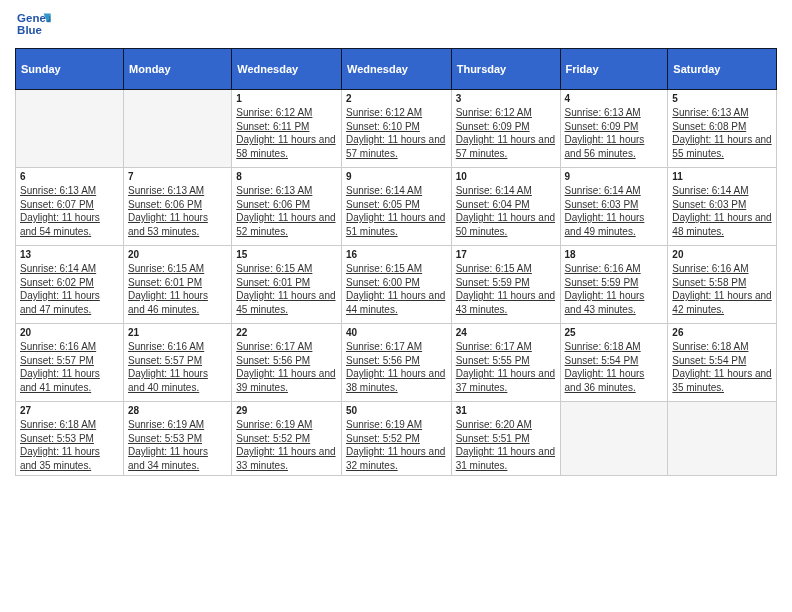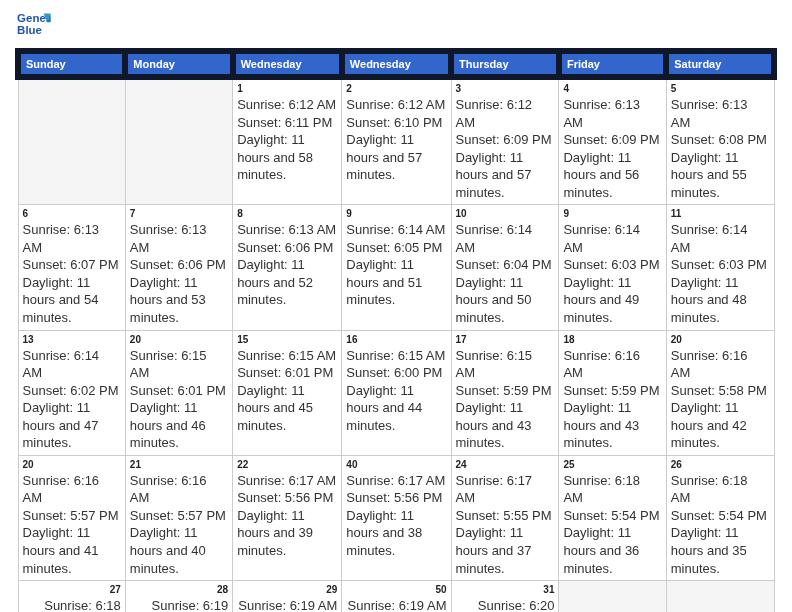--- a/index.html
+++ b/index.html
@@ -45,23 +45,23 @@
     }
     .calendar {
       width: 100%;
       border-collapse: collapse;
     }
     .calendar th {
       background: #3366cc;
       color: #fff;
       font-size: 11px;
       font-weight: bold;
-      padding: 4px 5px;
+      padding: 14px 5px;
       text-align: left;
-      border: 6px solid #0f172a;
+      border: 1px solid #0f172a;
     }
     .calendar td {
       border: 1px solid #ccc;
       vertical-align: top;
       padding: 3px 4px;
       font-size: 9px;
       color: #333;
       width: 113px;
       height: 78px;
       background: #fff;
@@ -69,27 +69,27 @@
     .calendar td.empty {
       background: #f5f5f5;
     }
     .day-num {
       font-size: 10px;
       font-weight: bold;
       color: #222;
       margin-bottom: 2px;
     }
     .day-info {
-      font-size: 13px;
+      font-size: 10px;
       line-height: 1.35;
       color: #333;
+      text-decoration: underline;
     }
     .last-row td {
       height: 68px;
-      text-align: right;
     }
   </style>
 </head>
 <body>
 
 <div class="page">
   <div class="header">
     <div class="logo">
       <svg class="logo-icon" viewBox="0 0 40 34">
         <text x="2" y="14" font-size="13" font-weight="bold" fill="#2255aa">General</text>

